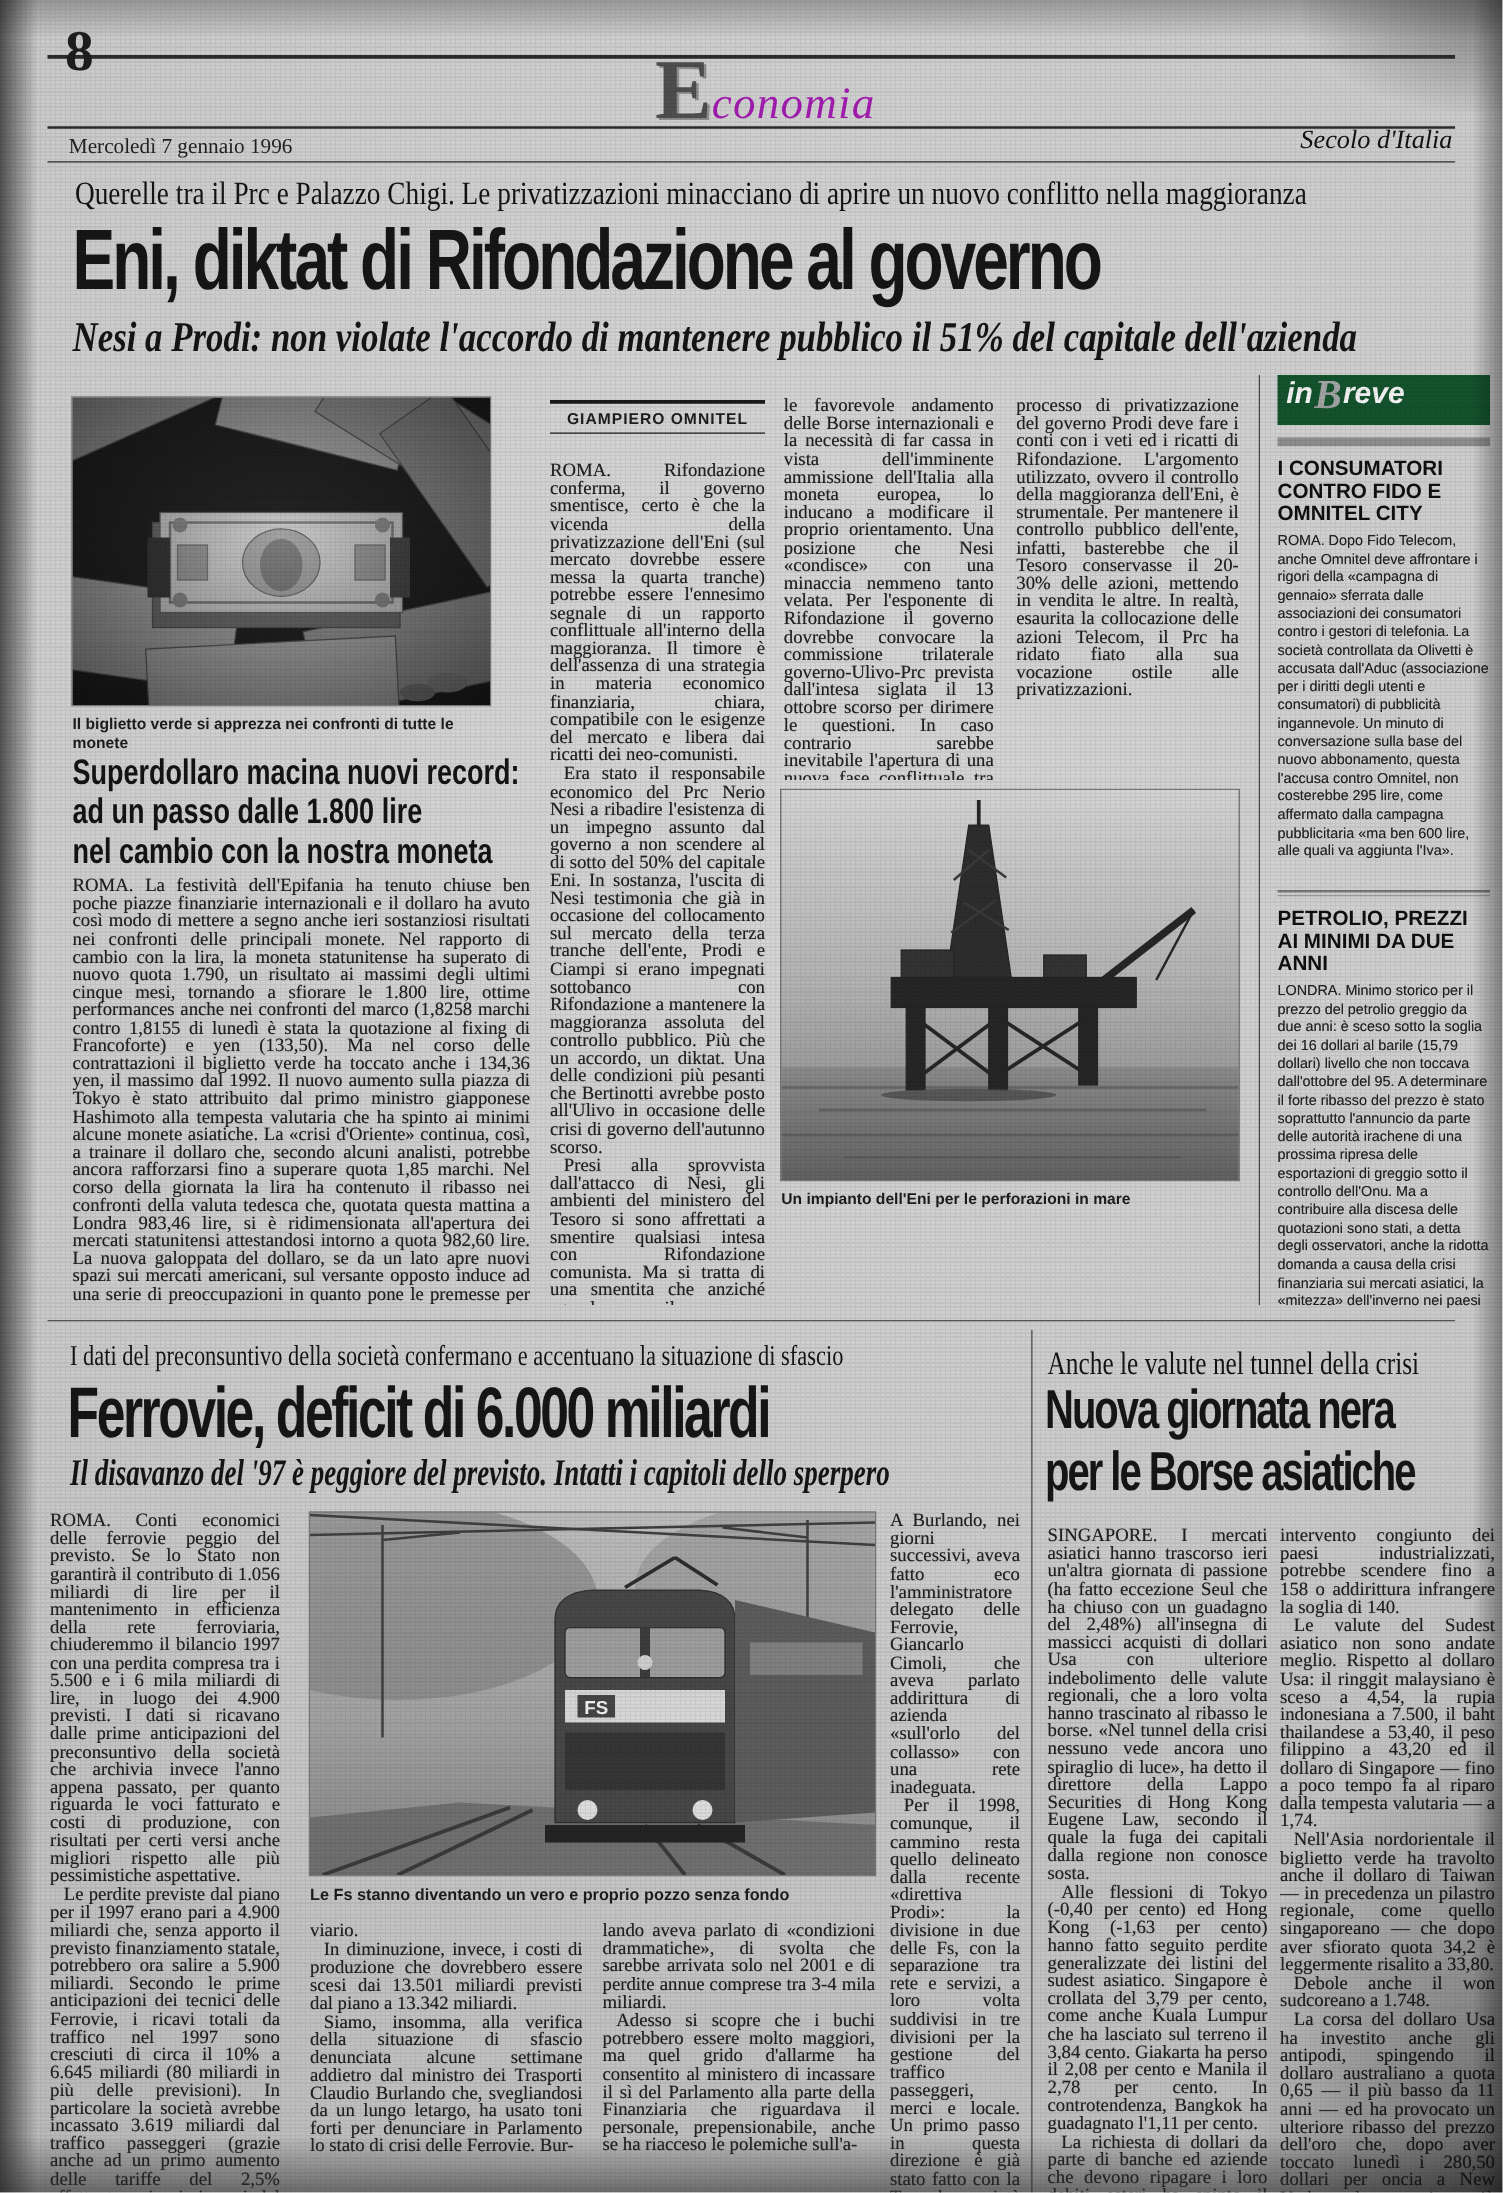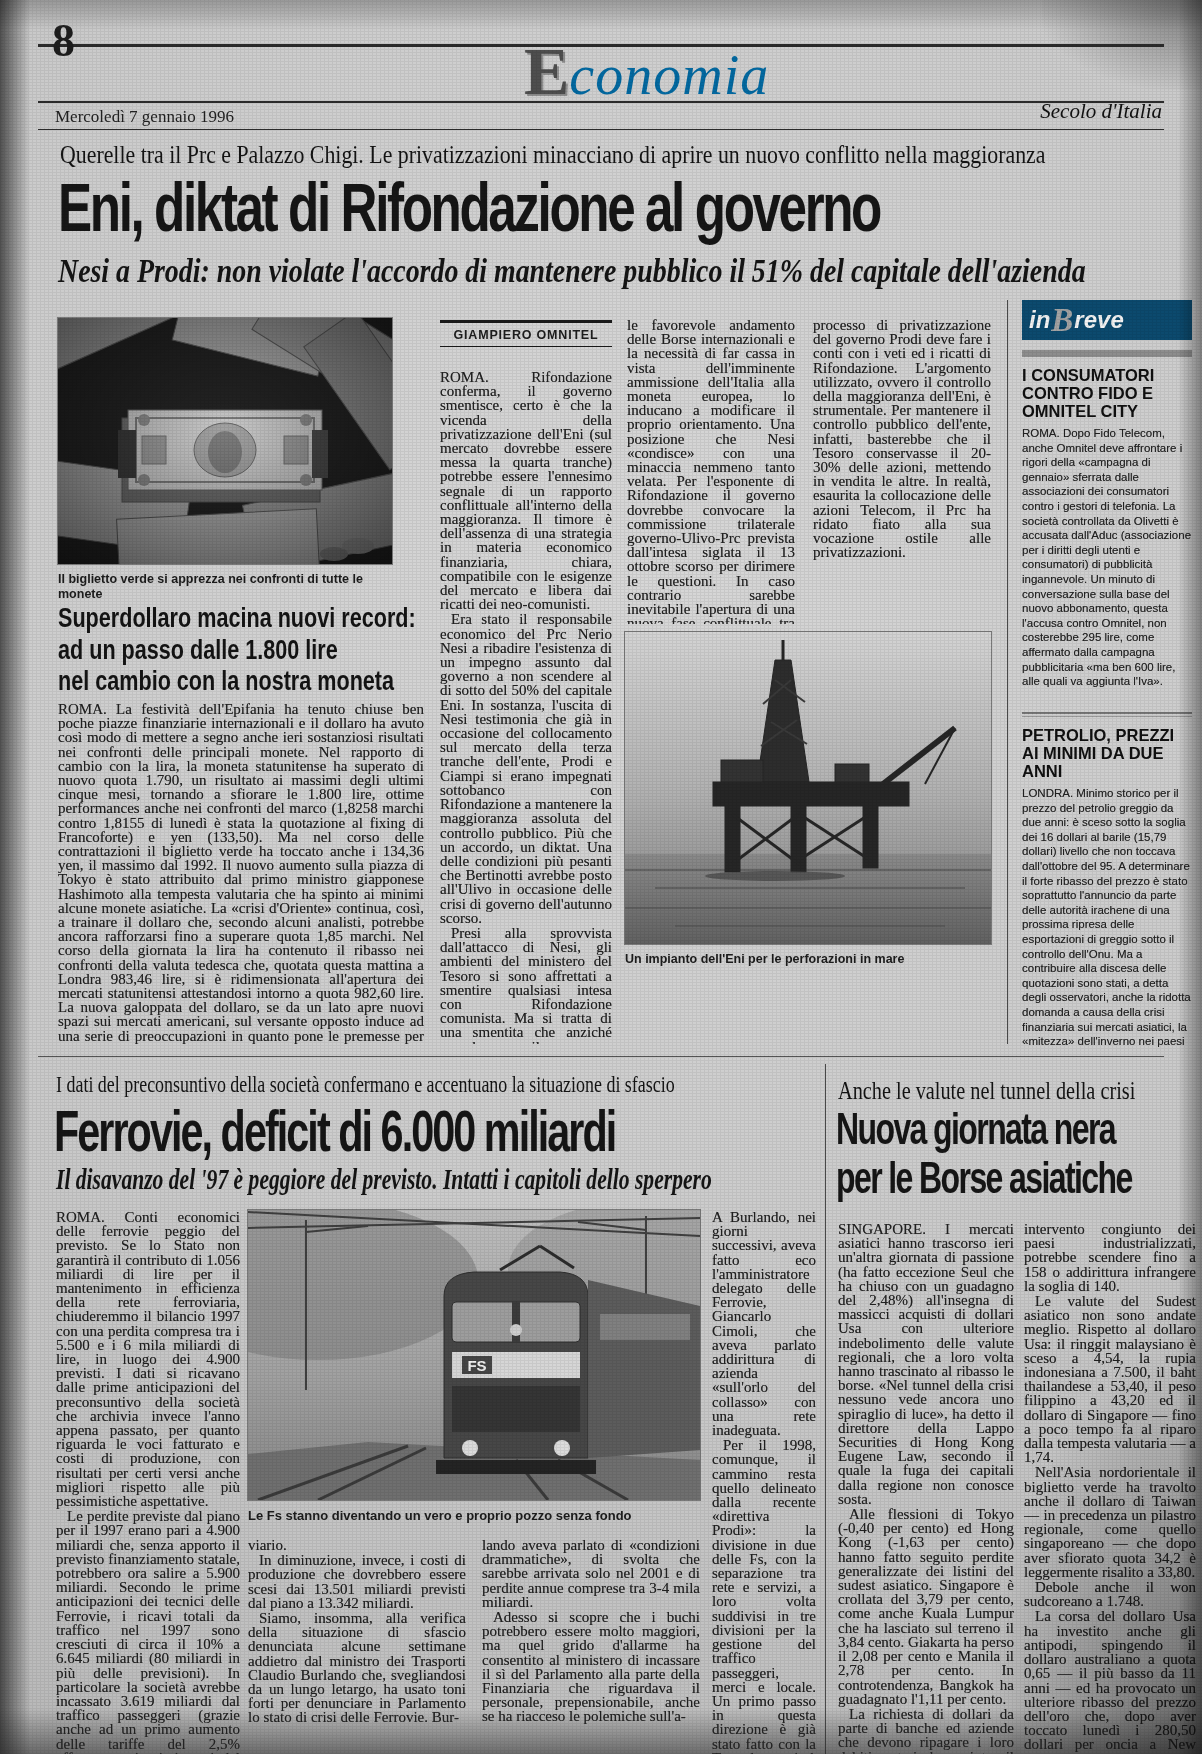--- a/index.html
+++ b/index.html
@@ -20,39 +20,39 @@
   .corner-tr{right:0;top:0;width:160px;height:90px;background:radial-gradient(ellipse at 100% 0%,rgba(40,40,40,.5),rgba(0,0,0,0) 75%)}
   .grain{left:0;top:0;width:100%;height:100%;opacity:.06;
     background:repeating-linear-gradient(0deg,#000 0 1px,transparent 1px 3px),repeating-linear-gradient(90deg,#000 0 1px,transparent 1px 4px)}
   
   .hrule{background:#2b2b2b;height:2px}
   .vrule{background:#4a4a4a;width:1px}
   
   .pagenum{font-size:46px;font-weight:bold;letter-spacing:-1px}
   .section-word{white-space:nowrap}
   .section-initial{font-size:68px;font-weight:bold;color:#4e4e4e;text-shadow:2px 2px 0 #8f8f8f;font-family:"Liberation Serif",serif}
-  .section-rest{font-size:56px;font-style:italic;color:#0369a1;letter-spacing:1px}
+  .section-rest{font-size:36px;font-style:italic;color:#a21caf;letter-spacing:1px}
   .dateline{font-size:17px;color:#222}
   .masthead{font-size:21px;font-weight:normal;font-style:italic;color:#111}
   
   .kicker{font-size:26px;white-space:nowrap;transform-origin:0 0;color:#141414}
   .headline-xl{font-family:"Liberation Sans",sans-serif;font-weight:bold;white-space:nowrap;
     font-size:64px;letter-spacing:-3px;color:#161616;transform:scale(.8,1.07);transform-origin:0 0}
   .subhead{font-style:italic;font-weight:bold;white-space:nowrap;transform-origin:0 0;color:#151515}
   .byline{font-family:"Liberation Sans",sans-serif;font-weight:bold;font-size:12.5px;letter-spacing:.8px;
     text-align:center;border-top:3px solid #1a1a1a;border-bottom:1px solid #1a1a1a;padding:5px 0 4px}
   
   .news-body{font-size:15px;line-height:14.2px;text-align:justify;overflow:hidden;color:#212121;
     text-shadow:0 0 .6px rgba(45,45,45,.55)}
   .news-body p+p{text-indent:11px;margin-top:1px}
   .caption{font-family:"Liberation Sans",sans-serif;font-weight:bold;font-size:12.5px;line-height:15px;color:#1c1c1c}
   .subhl{font-family:"Liberation Sans",sans-serif;font-weight:bold;color:#141414;
     font-size:27px;line-height:30px;transform:scale(.8,1.05);transform-origin:0 0;width:460px}
   
-  .breve-bar{background:#0c4a6e;color:#f3f3f3;display:flex;align-items:center;padding:2px 0 3px 7px;
+  .breve-bar{background:#14532d;color:#f3f3f3;display:flex;align-items:flex-start;padding:2px 0 3px 7px;
     font-family:"Liberation Sans",sans-serif;font-style:italic;font-weight:bold}
   .breve-in,.breve-reve{font-size:24px;line-height:26px}
   .breve-b{font-family:"Liberation Serif",serif;font-size:33px;line-height:28px;color:#a3a3a3;font-weight:bold;margin:0 1px}
   .breve-rule{background:#8d8d8d;height:7px}
   .breve-sep{border-top:2px solid #777;border-bottom:1px solid #999;height:5px}
   .breve-title{font-family:Liberation Sans, sans-serif;font-weight:bold;font-size:16.5px;line-height:18px;color:#101010}
   .breve-body{font-family:"Liberation Sans",sans-serif;font-size:11.5px;line-height:14.6px;color:#222;overflow:hidden;
     text-shadow:0 0 .5px rgba(45,45,45,.5)}
   .photo{overflow:hidden;background:#888;box-shadow:0 0 0 1px #7a7a7a}
   svg{display:block}
@@ -205,21 +205,21 @@
 <div class="abs breve-title" style="left:1022px;top:726px;width:170px">PETROLIO, PREZZI AI MINIMI DA DUE ANNI</div>
 <div class="abs breve-body" style="left:1022px;top:786px;width:170px;height:262px">LONDRA. Minimo storico per il prezzo del petrolio greggio da due anni: è sceso sotto la soglia dei 16 dollari al barile (15,79 dollari) livello che non toccava dall'ottobre del 95. A determinare il forte ribasso del prezzo è stato soprattutto l'annuncio da parte delle autorità irachene di una prossima ripresa delle esportazioni di greggio sotto il controllo dell'Onu. Ma a contribuire alla discesa delle quotazioni sono stati, a detta degli osservatori, anche la ridotta domanda a causa della crisi finanziaria sui mercati asiatici, la «mitezza» dell'inverno nei paesi occidentali e le prospettive di di forniture crescenti da parte dei paesi dell'Opec.</div>
 
 <div class="abs hrule" style="left:38px;top:1056px;width:1126px;height:1px;background:#555"></div>
 <div class="abs vrule" style="left:825px;top:1064px;height:690px"></div>
 
 <div class="abs kicker" style="left:56px;top:1072px;font-size:23px;transform:scale(.78,1)">I dati del preconsuntivo della società confermano e accentuano la situazione di sfascio</div>
 <div class="abs headline-xl" style="left:54px;top:1098px;font-size:53px;letter-spacing:-2.5px;transform:scale(.78,1.08)">Ferrovie, deficit di 6.000 miliardi</div>
 <div class="abs subhead" style="left:56px;top:1162px;font-size:30px;transform:scale(.72,1)">Il disavanzo del '97 è peggiore del previsto. Intatti i capitoli dello sperpero</div>
 
-<div class="abs news-body" style="left:56px;top:1210px;width:184px;height:544px">
+<div class="abs news-body" style="left:40px;top:1210px;width:184px;height:544px">
   <p>ROMA. Conti economici delle ferrovie peggio del previsto. Se lo Stato non garantirà il contributo di 1.056 miliardi di lire per il mantenimento in efficienza della rete ferroviaria, chiuderemmo il bilancio 1997 con una perdita compresa tra i 5.500 e i 6 mila miliardi di lire, in luogo dei 4.900 previsti. I dati si ricavano dalle prime anticipazioni del preconsuntivo della società che archivia invece l'anno appena passato, per quanto riguarda le voci fatturato e costi di produzione, con risultati per certi versi anche migliori rispetto alle più pessimistiche aspettative.</p>
   <p>Le perdite previste dal piano per il 1997 erano pari a 4.900 miliardi che, senza apporto il previsto finanziamento statale, potrebbero ora salire a 5.900 miliardi. Secondo le prime anticipazioni dei tecnici delle Ferrovie, i ricavi totali da traffico nel 1997 sono cresciuti di circa il 10% a 6.645 miliardi (80 miliardi in più delle previsioni). In particolare la società avrebbe incassato 3.619 miliardi dal traffico passeggeri (grazie anche ad un primo aumento delle tariffe del 2,5% effettuato nei primi mesi del 1997), 1.524 miliardi dalla movimentazione delle merci e 1.550 miliardi dalle altre voci che formano l'attività della società ferro-</p>
 </div>
 
 <div class="abs photo" style="left:248px;top:1210px;width:452px;height:290px">
   <svg width="452" height="290" viewBox="0 0 452 290">
     <defs>
       <linearGradient id="tbg" x1="0" y1="0" x2="0" y2="1">
         <stop offset="0%" stop-color="#bdbdbd"></stop>
           <stop offset="55%" stop-color="#a2a2a2"></stop>

